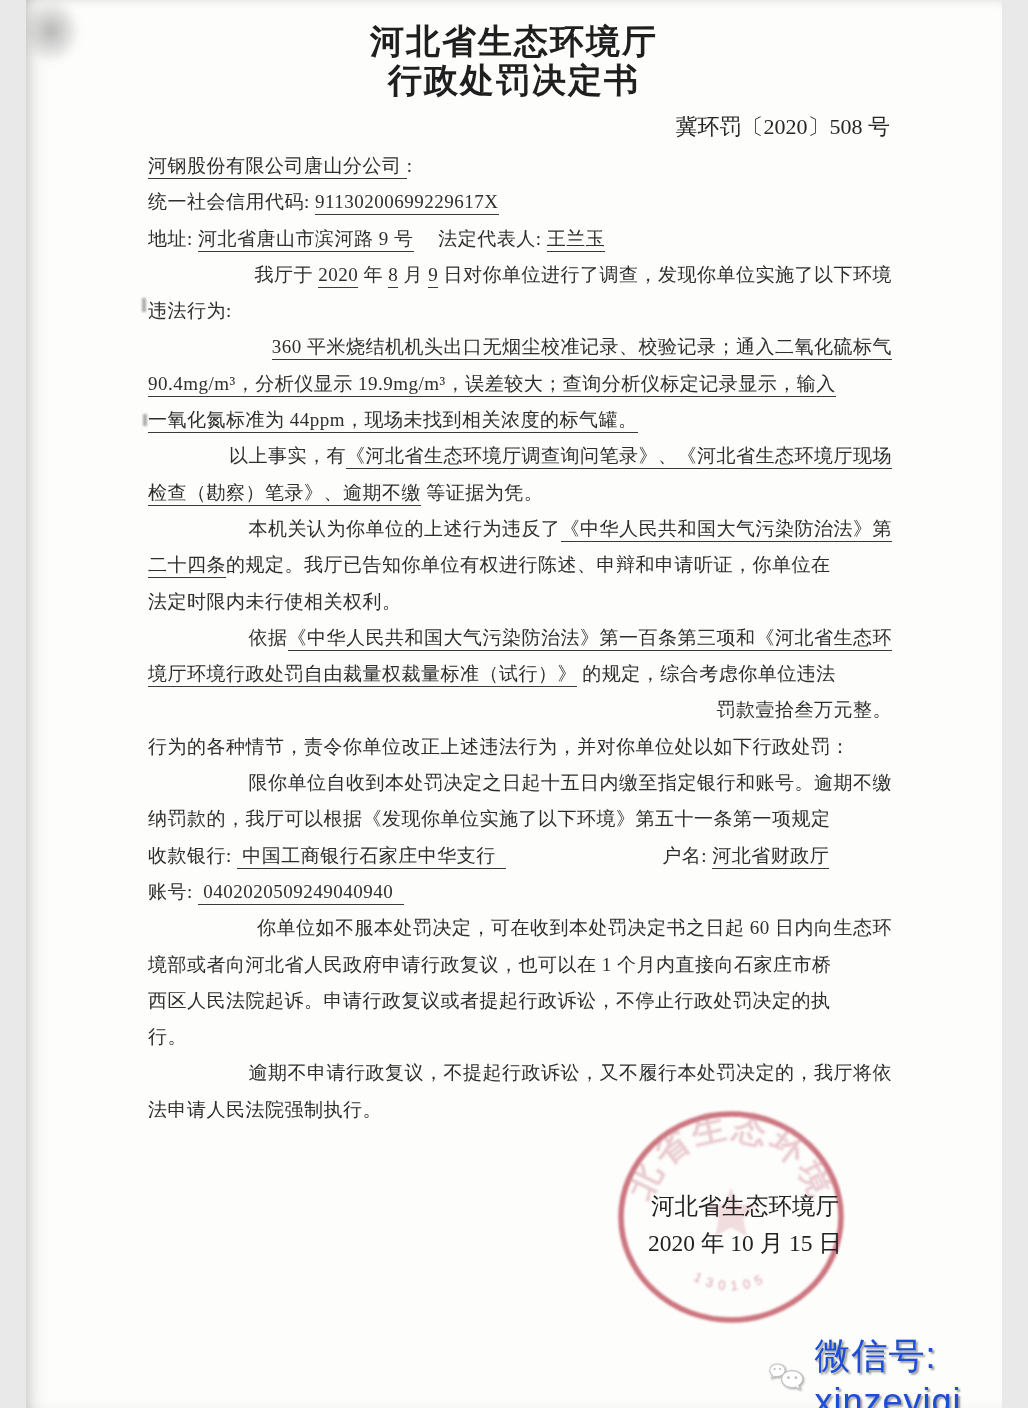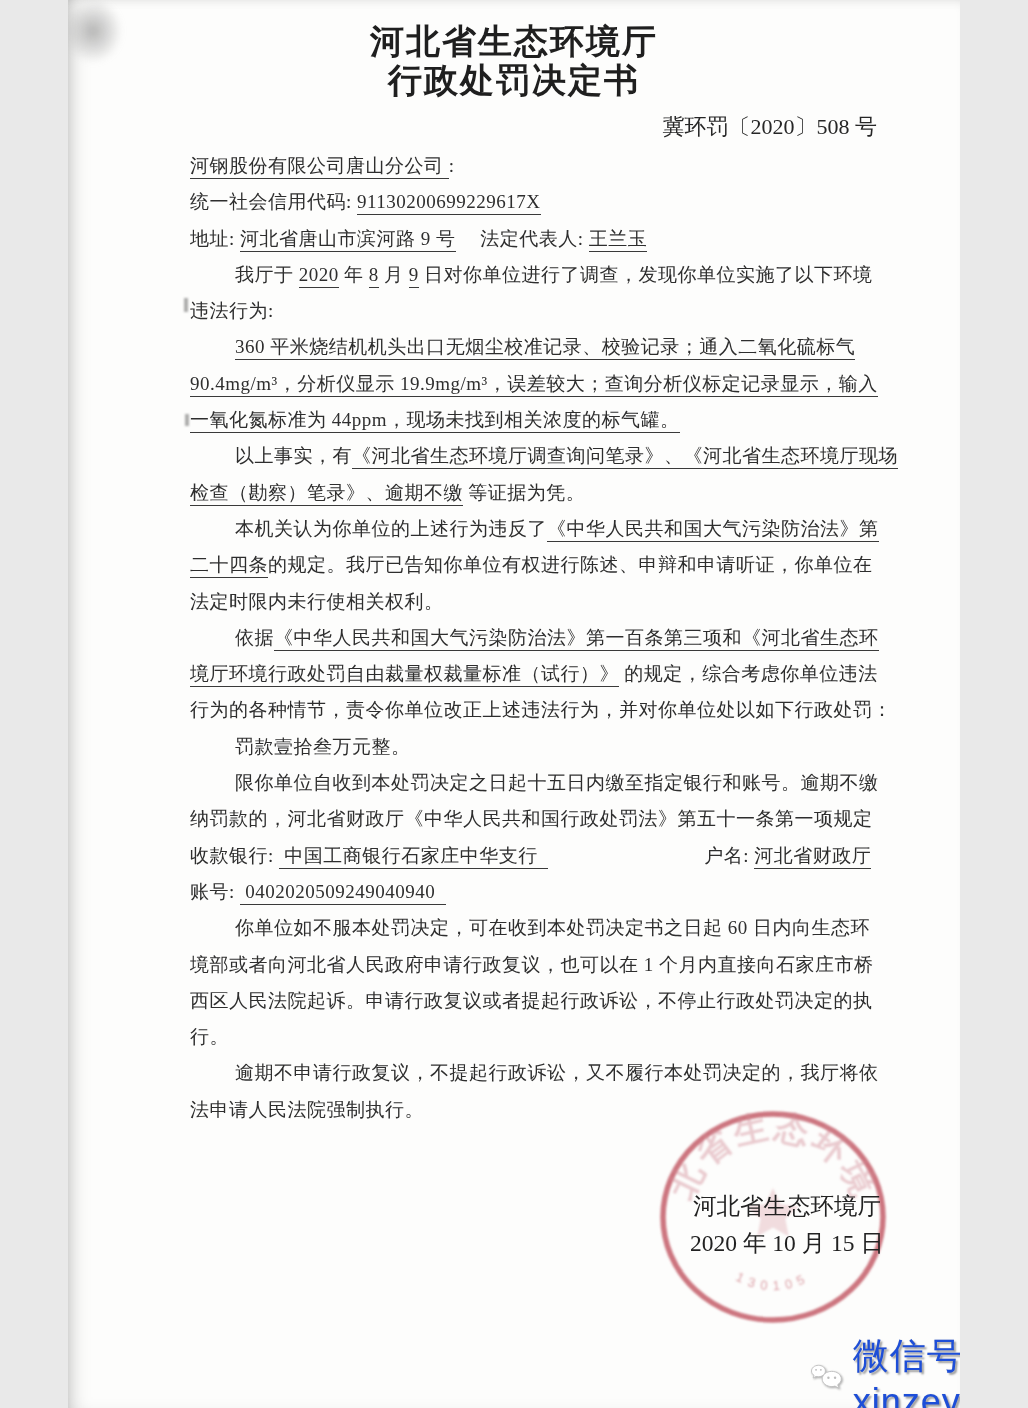--- a/index.html
+++ b/index.html
@@ -1,41 +1,41 @@
 <!DOCTYPE html>
 <html><head>
 <meta charset="utf-8">
 <style>
   html,body{margin:0;padding:0;background:#e9e9e9;}
   .page{
     position:relative;
-    width:892px;height:1408px;
+    width:976px;height:1408px;
     margin:0 auto;
     background:#fdfdfc;
     overflow:hidden;
     color:#2e2e2e;
     font-family:"Liberation Serif","DejaVu Serif",serif;
     box-shadow:inset 14px 0 22px -16px rgba(0,0,0,.35), inset 0 6px 14px -10px rgba(0,0,0,.18);
   }
   .corner-smudge{
     position:absolute;left:-14px;top:-12px;width:78px;height:86px;
     background:radial-gradient(closest-side,rgba(110,110,110,.5),rgba(140,140,140,.18) 55%,transparent 75%);
     filter:blur(3px);
   }
   .speck{position:absolute;background:#4a4a4a;opacity:.45;filter:blur(1px);}
   .speck.s1{left:116px;top:298px;width:4px;height:14px;}
   .speck.s2{left:117px;top:414px;width:4px;height:12px;}
 
   .title-block{padding-top:22px;text-align:center;font-weight:bold;}
   .title-line{font-size:34px;line-height:39px;letter-spacing:2px;color:#1f1f1f;}
-  .doc-number{margin-top:13px;padding-right:83px;text-align:right;font-size:22px;line-height:27px;color:#262626;}
+  .doc-number{margin-top:13px;padding-right:112px;text-align:right;font-size:22px;line-height:27px;color:#262626;}
 
   .doc-body{margin:8px 110px 0 122px;}
   .line{height:36.3px;line-height:36.3px;font-size:19px;white-space:nowrap;letter-spacing:.5px;}
-  .line.indent{padding-left:45px;}
+  .line.indent{padding-left:45px;text-align:right;}
   .seg{display:inline;}
   .seg.u{border-bottom:1.7px solid #3a3a3a;padding-bottom:2px;}
 
   .signature{
     position:absolute;left:588px;top:1188px;width:262px;
     text-align:center;font-size:23.5px;line-height:37px;color:#222;z-index:3;
   }
   .seal{position:absolute;left:582px;top:1106px;z-index:2;}
 
   .watermark{
@@ -74,24 +74,24 @@
       <div class="line indent"><span class="seg u">360 平米烧结机机头出口无烟尘校准记录、校验记录；通入二氧化硫标气</span></div>
       <div class="line"><span class="seg u">90.4mg/m³，分析仪显示 19.9mg/m³，误差较大；查询分析仪标定记录显示，输入</span></div>
       <div class="line"><span class="seg u">一氧化氮标准为 44ppm，现场未找到相关浓度的标气罐。</span></div>
       <div class="line indent"><span class="seg">以上事实，有</span><span class="seg u">《河北省生态环境厅调查询问笔录》、《河北省生态环境厅现场</span></div>
       <div class="line"><span class="seg u">检查（勘察）笔录》、逾期不缴</span><span class="seg"> 等证据为凭。</span></div>
       <div class="line indent"><span class="seg">本机关认为你单位的上述行为违反了</span><span class="seg u">《中华人民共和国大气污染防治法》第</span></div>
       <div class="line"><span class="seg u">二十四条</span><span class="seg">的规定。我厅已告知你单位有权进行陈述、申辩和申请听证，你单位在</span></div>
       <div class="line"><span class="seg">法定时限内未行使相关权利。</span></div>
       <div class="line indent"><span class="seg">依据</span><span class="seg u">《中华人民共和国大气污染防治法》第一百条第三项和《河北省生态环</span></div>
       <div class="line"><span class="seg u">境厅环境行政处罚自由裁量权裁量标准（试行）》</span><span class="seg"> 的规定，综合考虑你单位违法</span></div>
+      <div class="line indent"><span class="seg">罚款壹拾叁万元整。</span></div>
       <div class="line"><span class="seg">行为的各种情节，责令你单位改正上述违法行为，并对你单位处以如下行政处罚：</span></div>
-      <div class="line indent"><span class="seg">罚款壹拾叁万元整。</span></div>
       <div class="line indent"><span class="seg">限你单位自收到本处罚决定之日起十五日内缴至指定银行和账号。逾期不缴</span></div>
-      <div class="line"><span class="seg">纳罚款的，河北省财政厅《中华人民共和国行政处罚法》第五十一条第一项规定</span></div>
+      <div class="line"><span class="seg">纳罚款的，我厅可以根据《发现你单位实施了以下环境》第五十一条第一项规定</span></div>
       <div class="line"><span class="seg">收款银行: </span><span class="seg u">&nbsp;中国工商银行石家庄中华支行&nbsp;&nbsp;</span><span class="seg">　　　　　　　　户名: </span><span class="seg u">河北省财政厅</span></div>
       <div class="line"><span class="seg">账号: </span><span class="seg u">&nbsp;0402020509249040940&nbsp;&nbsp;</span></div>
       <div class="line indent"><span class="seg">你单位如不服本处罚决定，可在收到本处罚决定书之日起 60 日内向生态环</span></div>
       <div class="line"><span class="seg">境部或者向河北省人民政府申请行政复议，也可以在 1 个月内直接向石家庄市桥</span></div>
       <div class="line"><span class="seg">西区人民法院起诉。申请行政复议或者提起行政诉讼，不停止行政处罚决定的执</span></div>
       <div class="line"><span class="seg">行。</span></div>
       <div class="line indent"><span class="seg">逾期不申请行政复议，不提起行政诉讼，又不履行本处罚决定的，我厅将依</span></div>
       <div class="line"><span class="seg">法申请人民法院强制执行。</span></div>
     </div>
 

